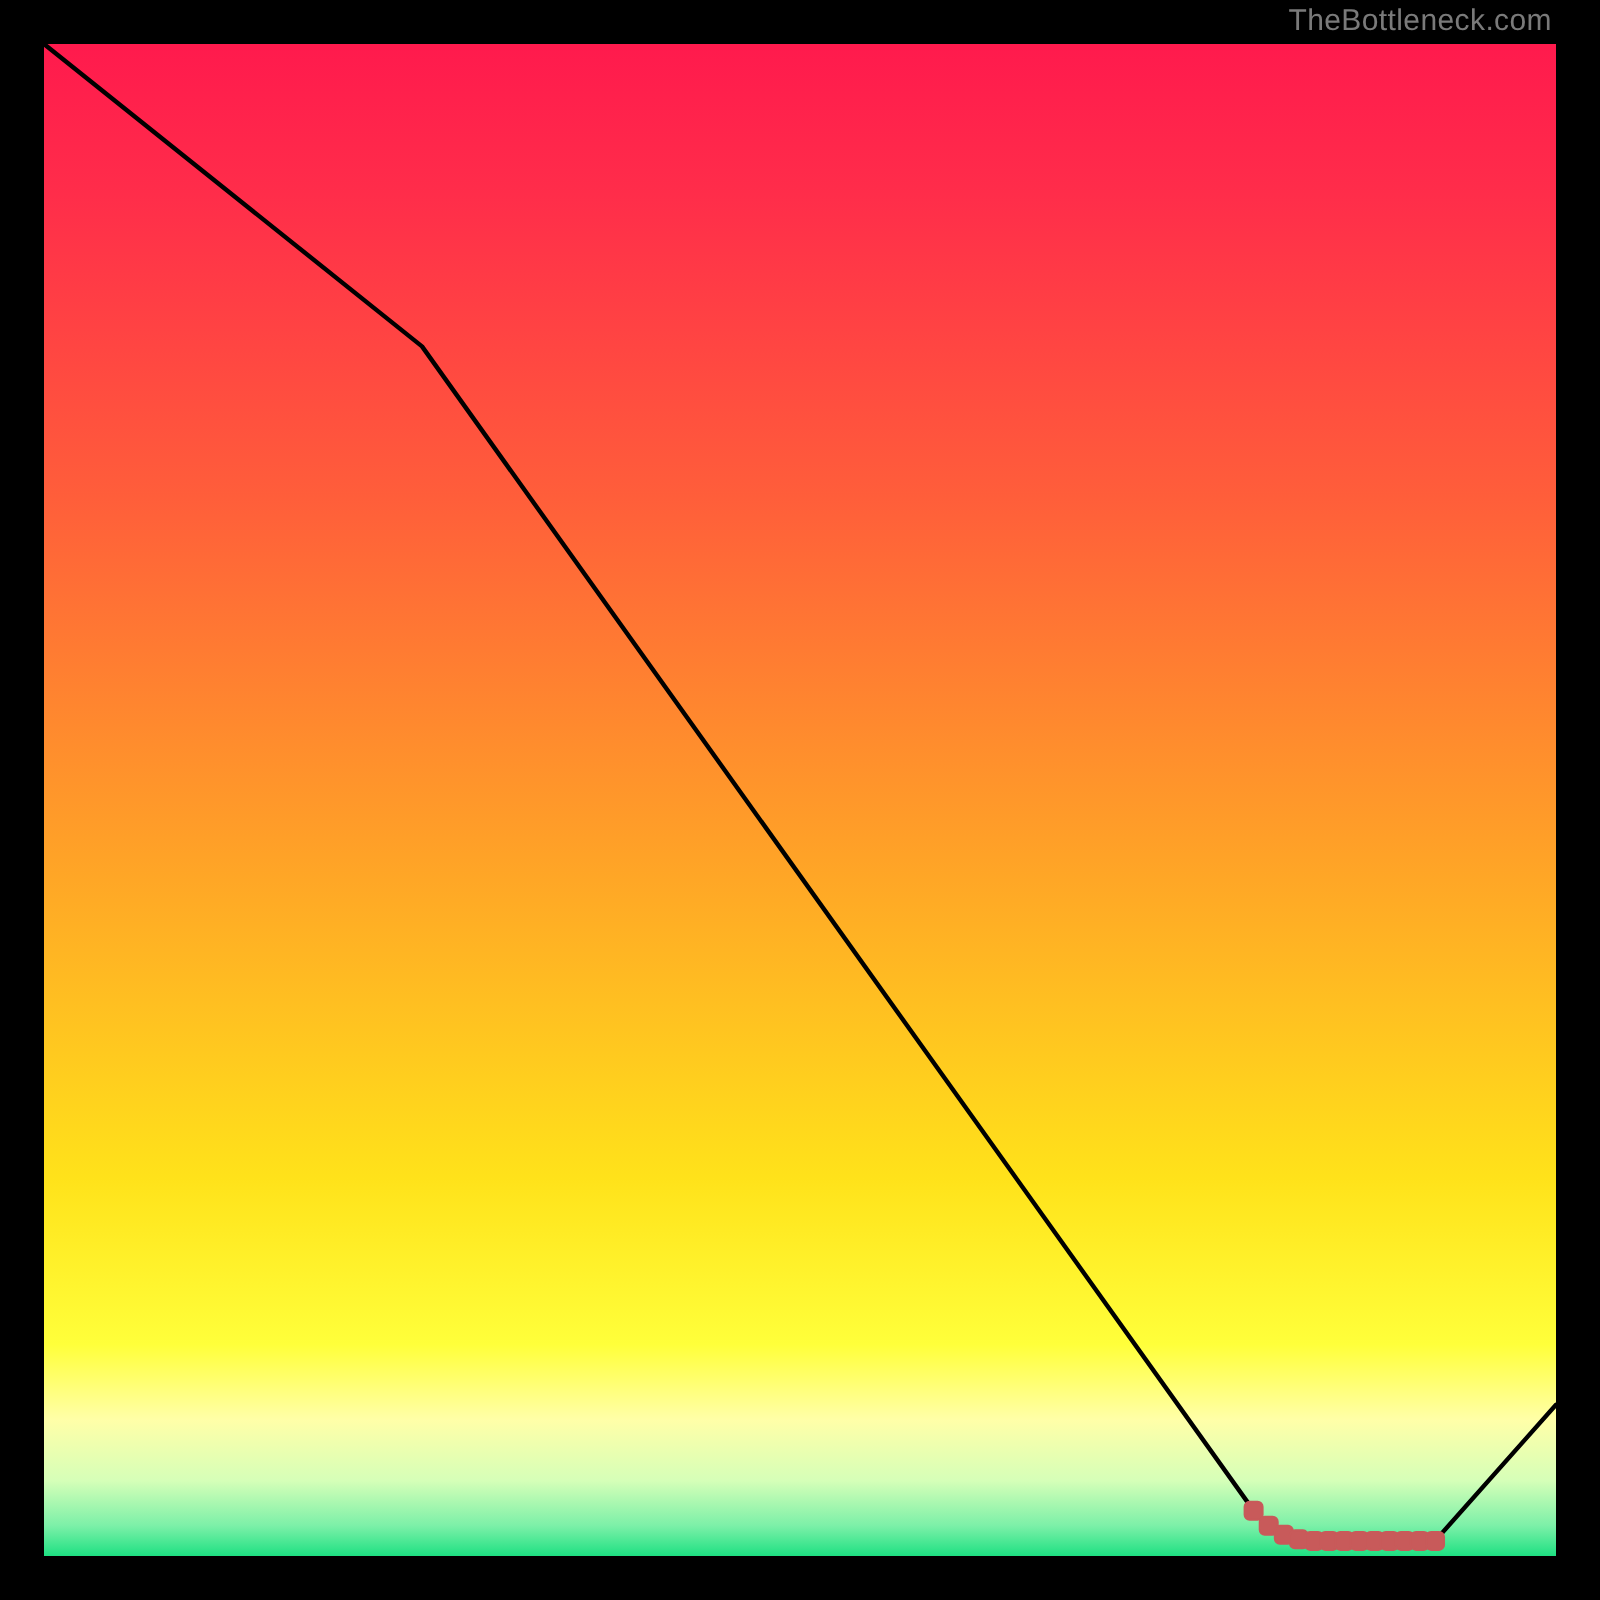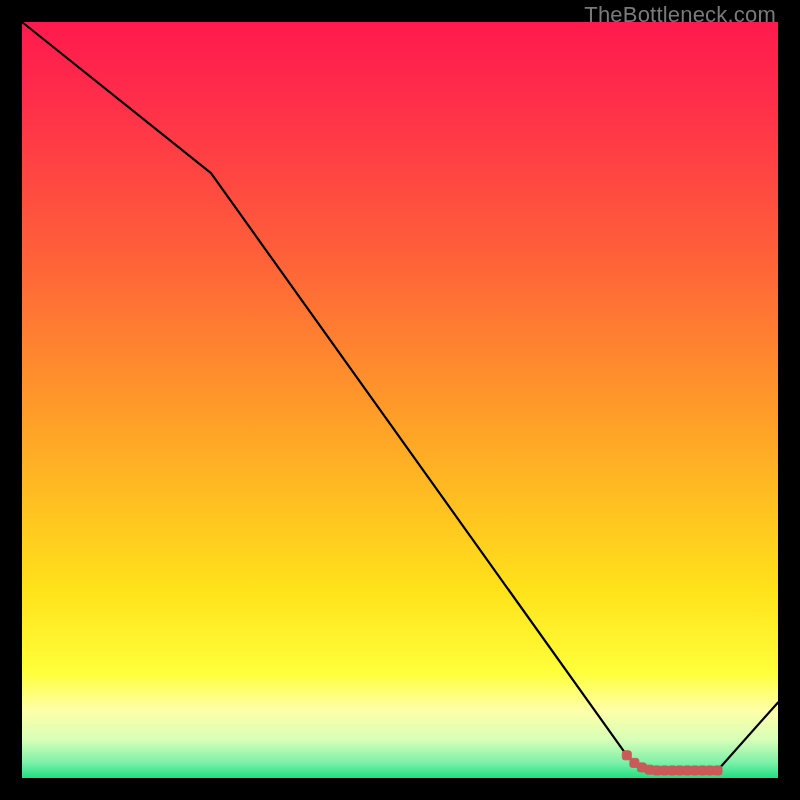--- a/index.html
+++ b/index.html
@@ -35,21 +35,21 @@
       var(--c7) 95%,
       var(--c8) 98%,
       var(--c9) 100%
     );
   }
   .watermark {
     position: absolute;
     top: 2px;
     right: 24px;
     color: #7a7a7a;
-    font-size: 22px;
+    font-size: 15px;
     font-weight: 500;
     letter-spacing: 0.2px;
     user-select: none;
   }
   svg.overlay {
     position: absolute;
     left: 0;
     top: 0;
     width: 756px;
     height: 756px;

